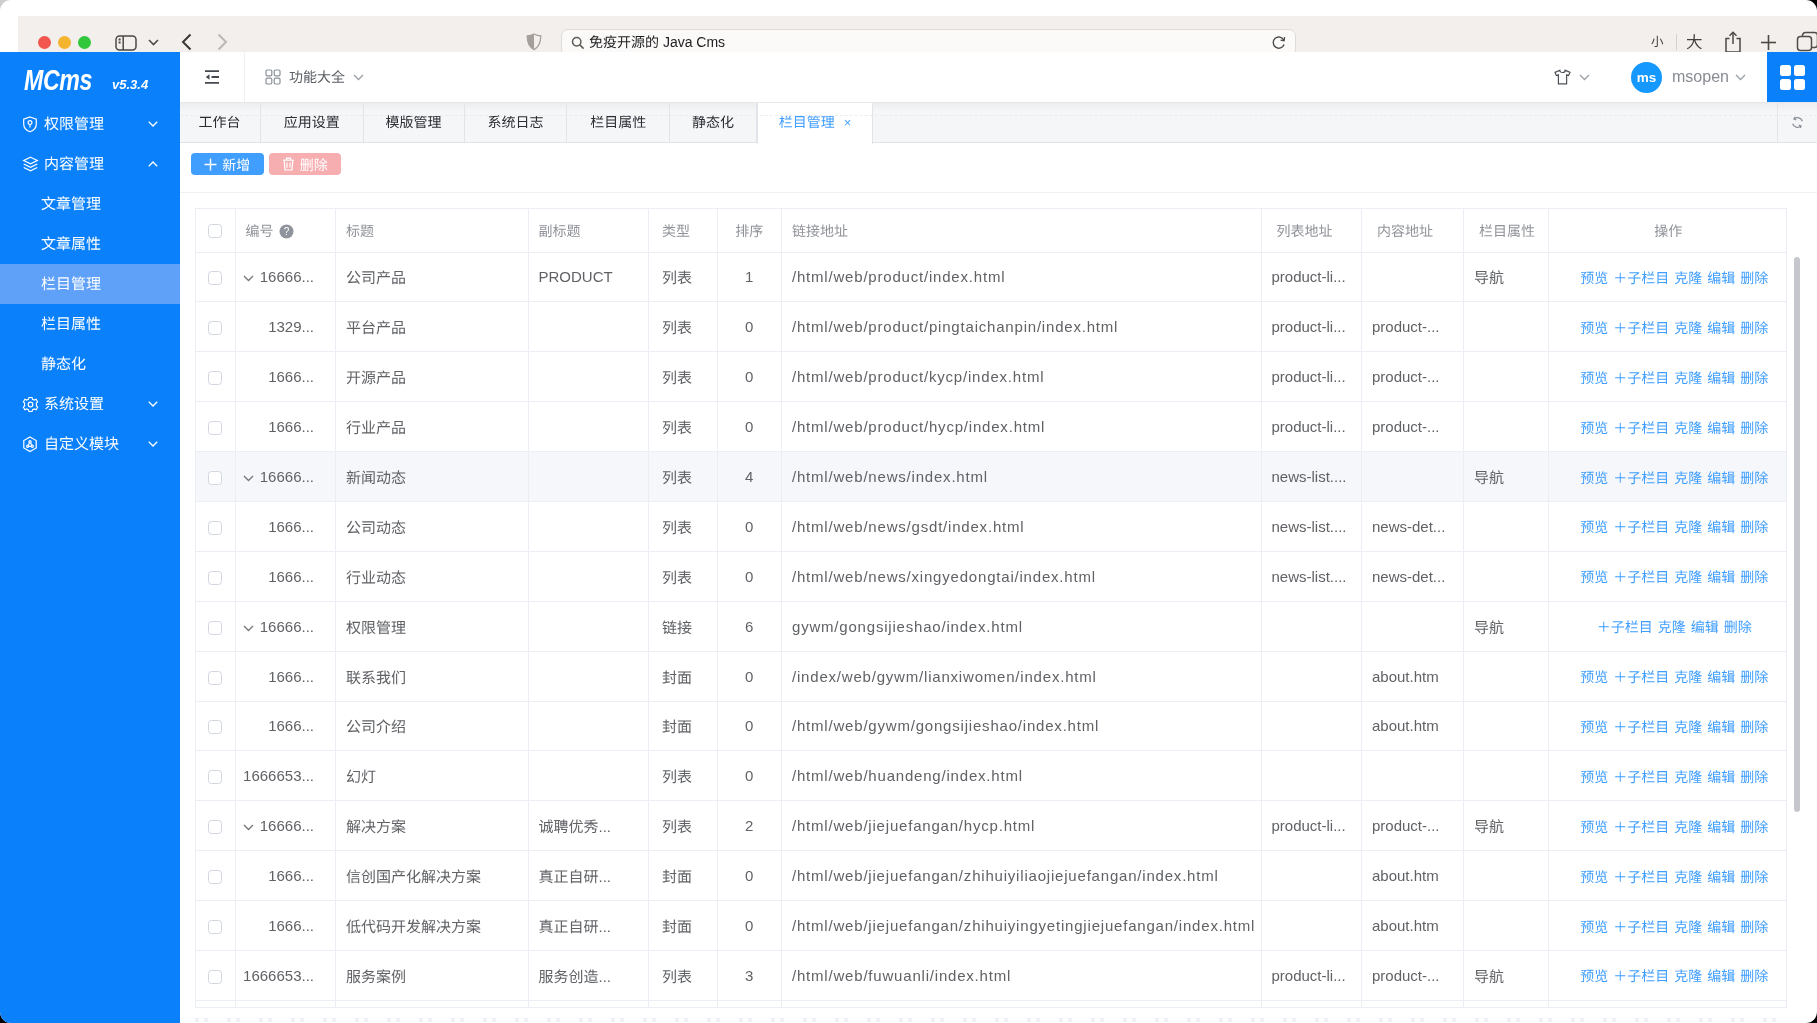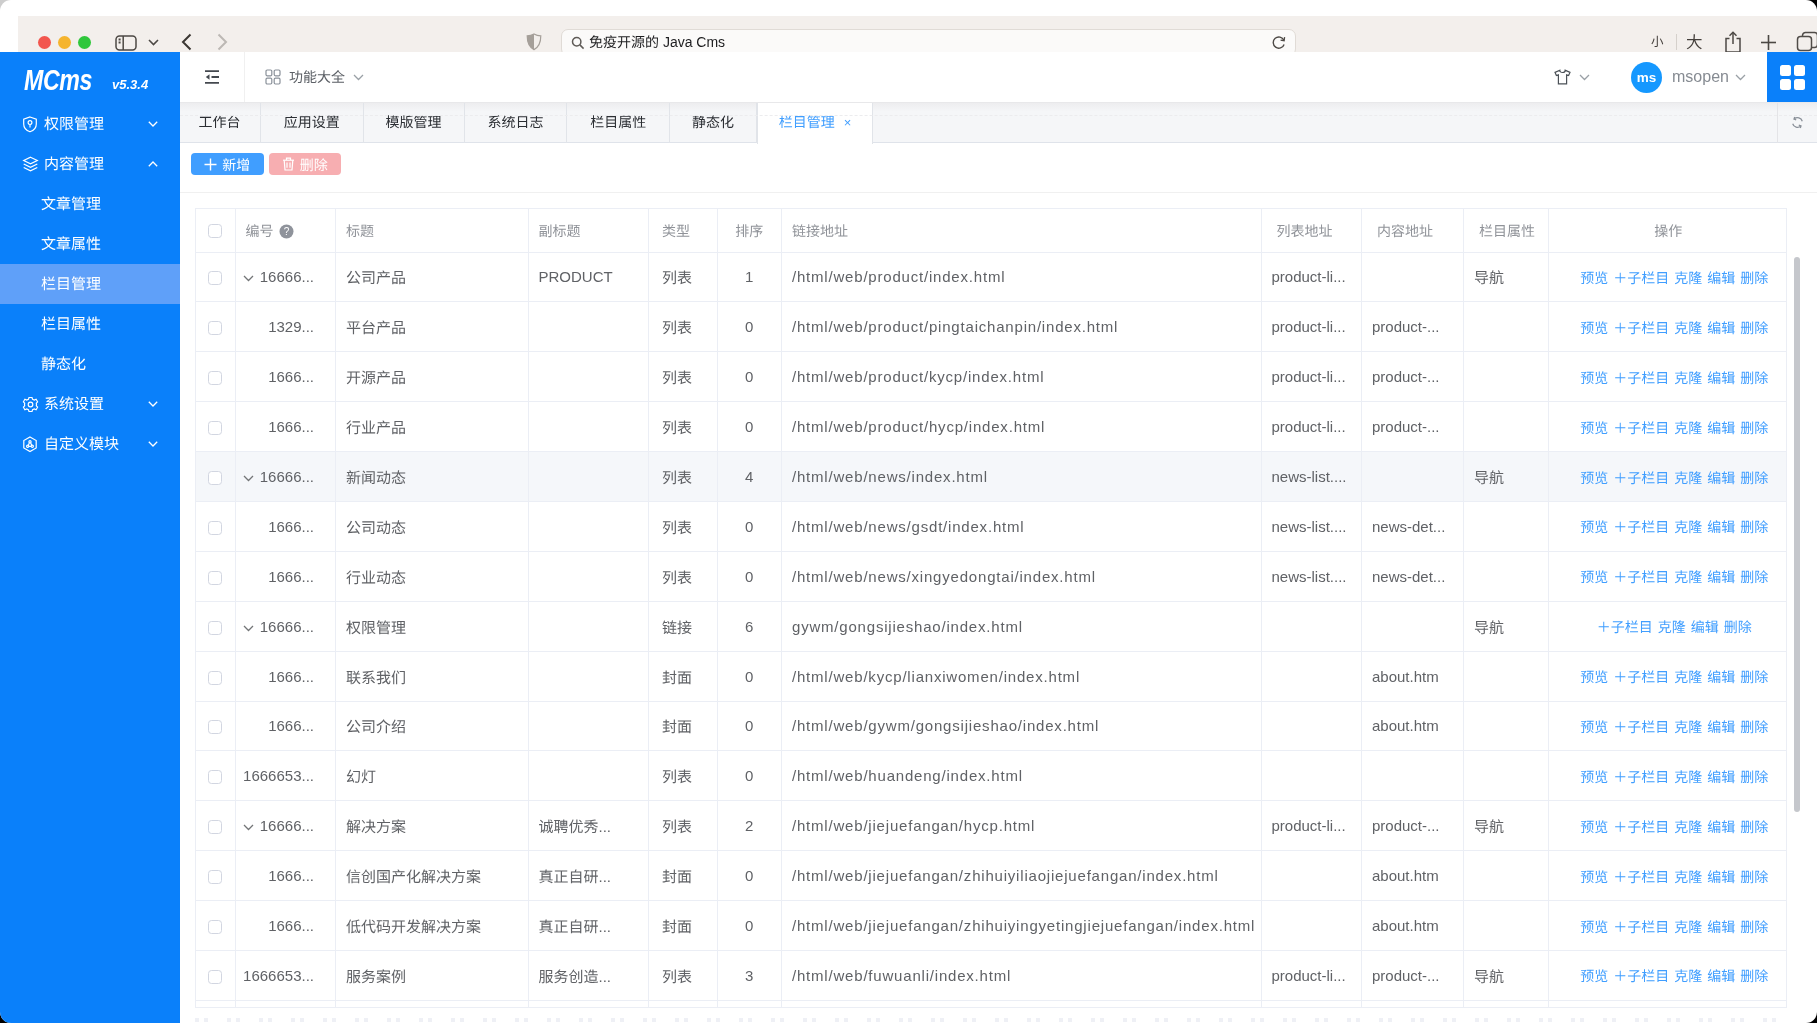--- a/index.html
+++ b/index.html
@@ -410,21 +410,21 @@
             <td>导航</td>
             <td class="ctr act"><a class="lnk">＋子栏目</a><a class="lnk">克隆</a><a class="lnk">编辑</a><a class="lnk">删除</a></td>
           </tr>
 <tr>
             <td class="cbc"><span class="cb"></span></td>
             <td class="num">1666...</td>
             <td>联系我们</td>
             <td></td>
             <td class="typ">封面</td>
             <td class="ctr">0</td>
-            <td class="url">/html/web/kycp/lianxiwomen/index.html</td>
+            <td class="url">/index/web/gywm/lianxiwomen/index.html</td>
             <td></td>
             <td>about.htm</td>
             <td></td>
             <td class="ctr act"><a class="lnk">预览</a><a class="lnk">＋子栏目</a><a class="lnk">克隆</a><a class="lnk">编辑</a><a class="lnk">删除</a></td>
           </tr>
 <tr>
             <td class="cbc"><span class="cb"></span></td>
             <td class="num">1666...</td>
             <td>公司介绍</td>
             <td></td>

